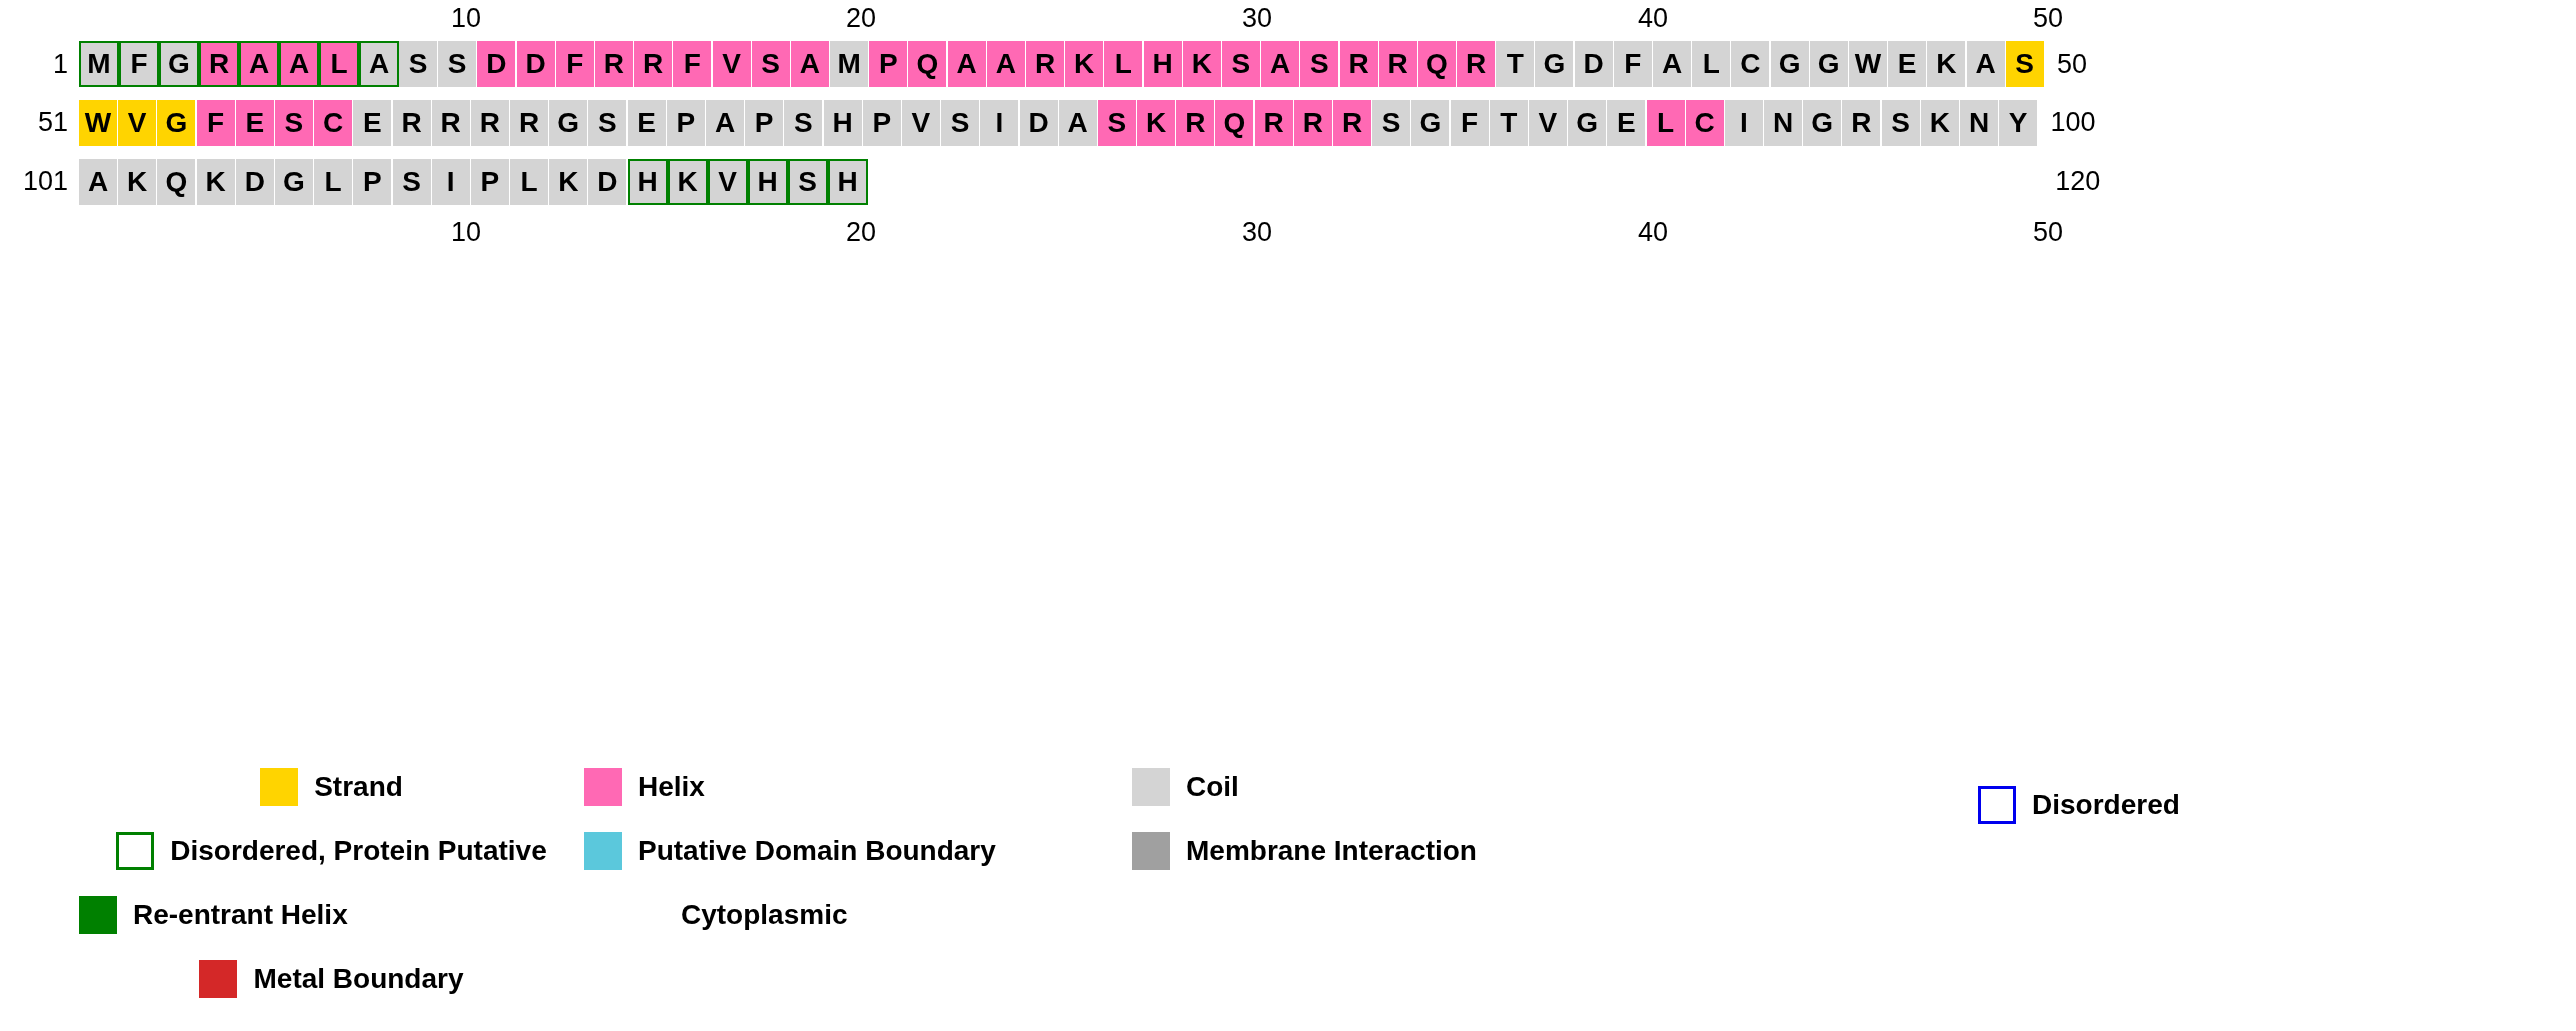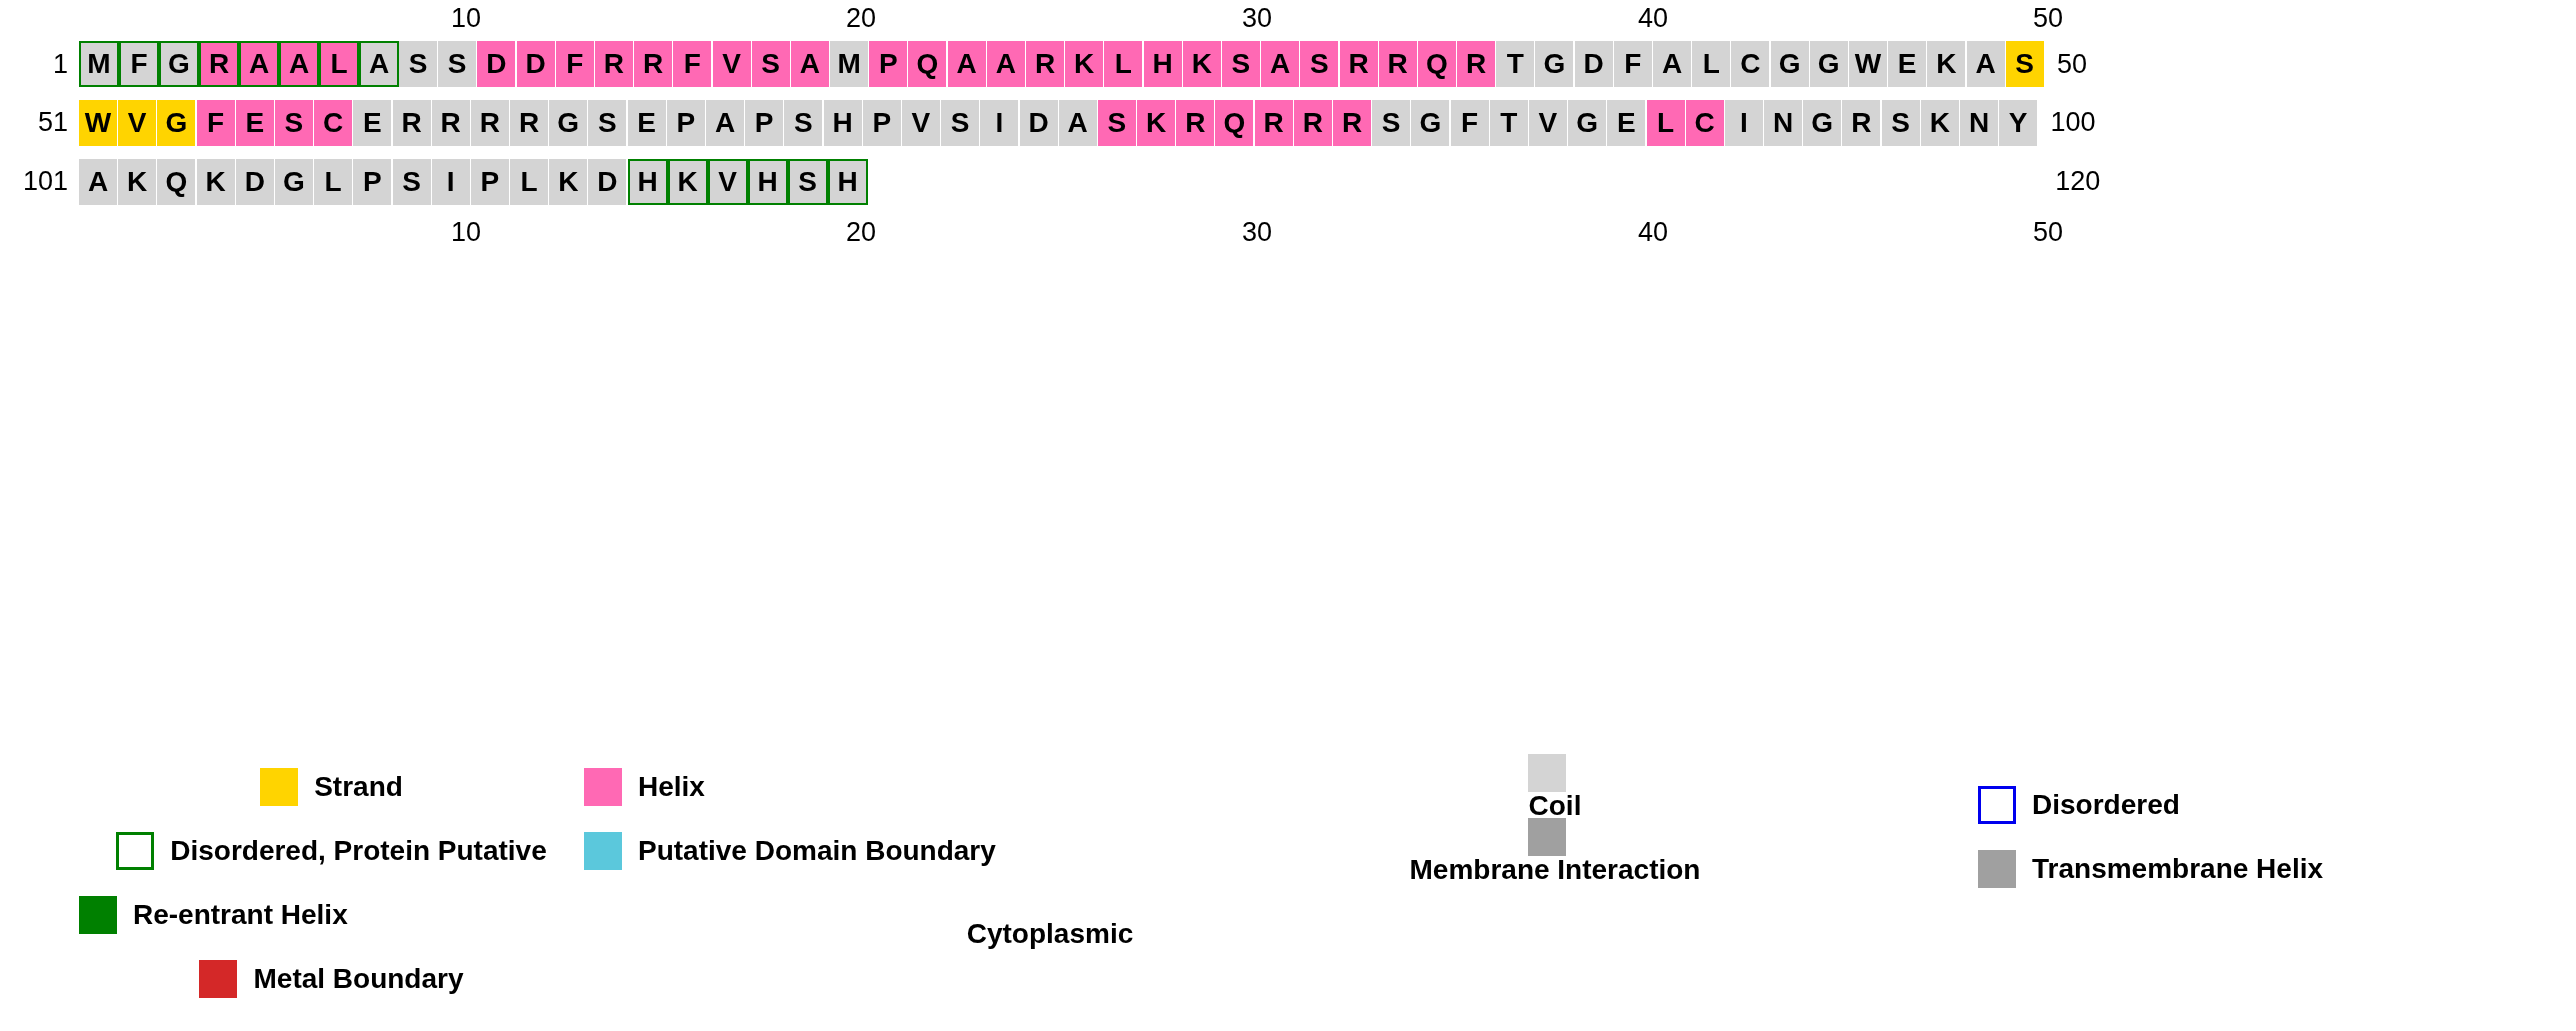--- a/index.html
+++ b/index.html
@@ -89,21 +89,21 @@
     align-items:center;
     height:64px;
   }
   .legend-item{
     display:flex;
     align-items:center;
     flex:0 0 auto;
   }
   .legend-item.c0{width:505px;justify-content:center;}
   .legend-item.c1{width:548px;align-items:center;}
-  .legend-item.c2{width:846px;flex-direction:column;}
+  .legend-item.c2{width:846px;}
   .legend-item.c3{width:536px;margin-top:36px;}
   .swatch{
     width:38px;height:38px;
     flex:0 0 auto;
     margin-right:16px;
     box-sizing:border-box;
   }
   .swatch.none{background:transparent;}
   .swatch.outline-green{background:#ffffff;border:3px solid #008000;}
   .swatch.outline-blue{background:#ffffff;border:3px solid #0000ee;}
@@ -332,24 +332,20 @@
           <div class="legend-label">Disordered, Protein Putative</div>
         </div>
         <div class="legend-item c1">
           <div class="swatch" style="background: rgb(91, 200, 220);"></div>
           <div class="legend-label">Putative Domain Boundary</div>
         </div>
         <div class="legend-item c2">
           <div class="swatch" style="background: rgb(160, 160, 160);"></div>
           <div class="legend-label">Membrane Interaction</div>
         </div>
-        <div class="legend-item c3">
-          <div class="swatch" style="background: rgb(160, 160, 160);"></div>
-          <div class="legend-label">Transmembrane Helix</div>
-        </div>
       </div>
       <div class="legend-row">
         <div class="legend-item c1">
           <div class="swatch" style="background: rgb(0, 128, 0);"></div>
           <div class="legend-label">Re-entrant Helix</div>
         </div>
         <div class="legend-item c2">
           <div class="swatch none"></div>
           <div class="legend-label">Cytoplasmic</div>
         </div>

